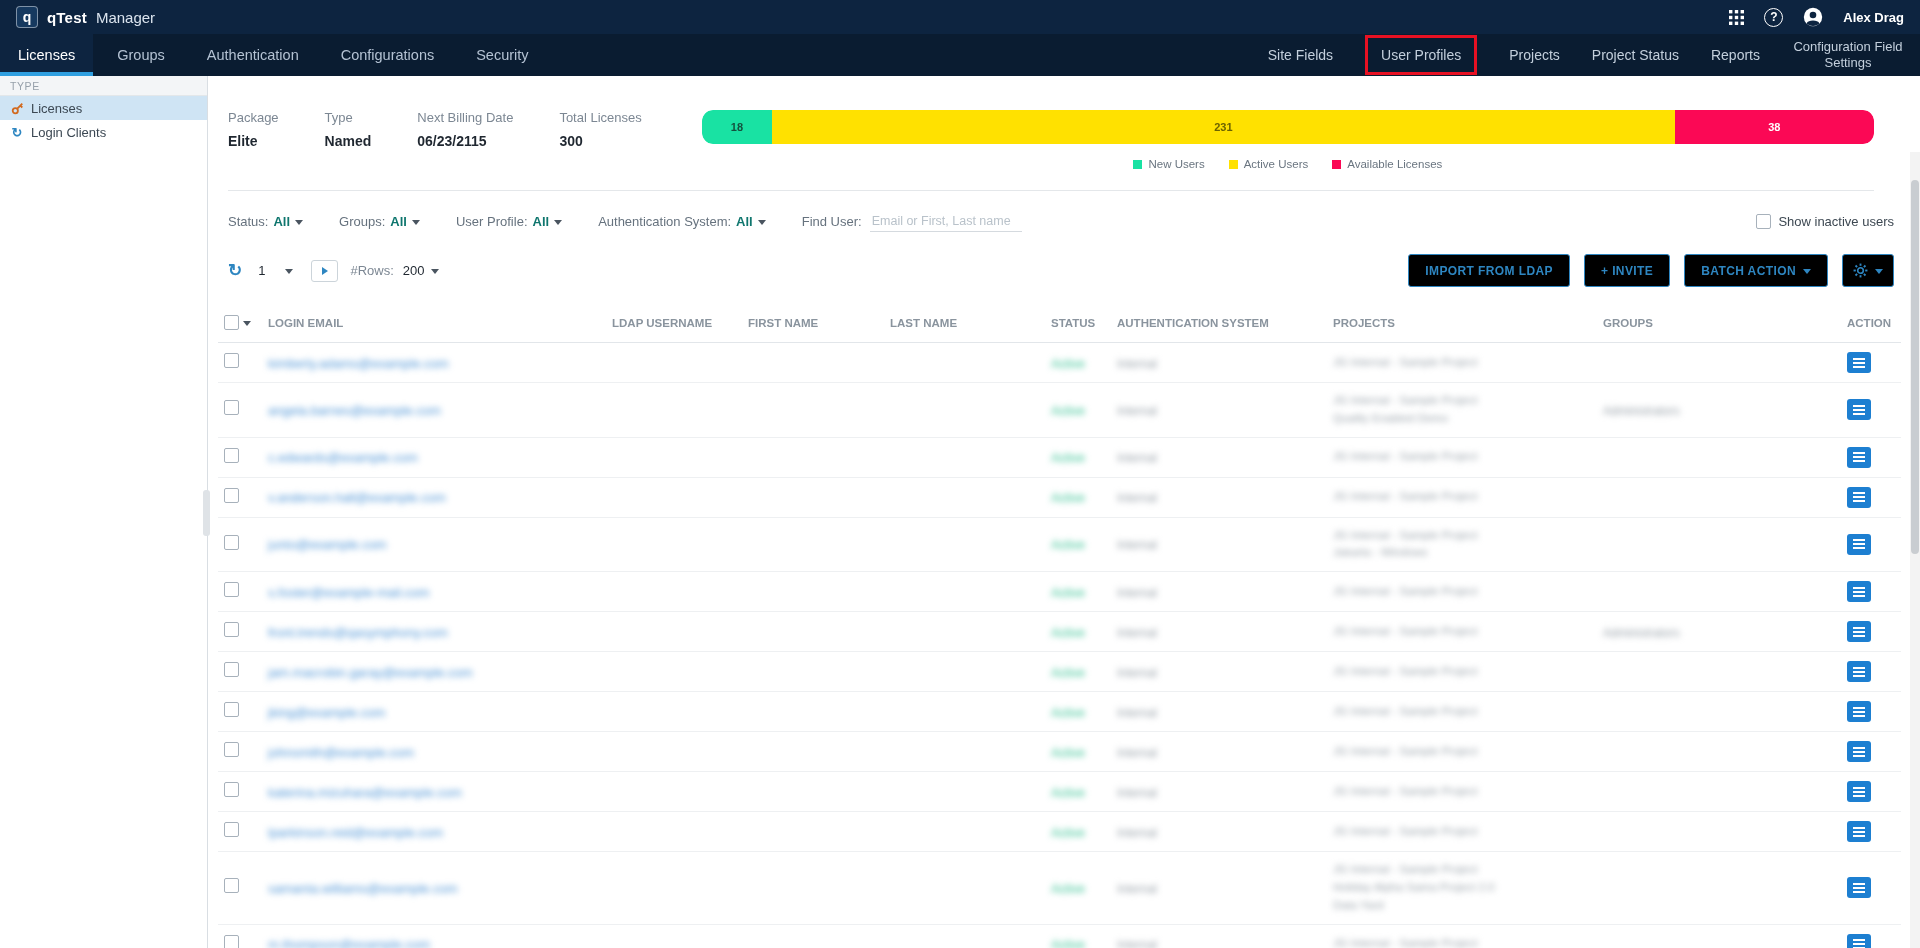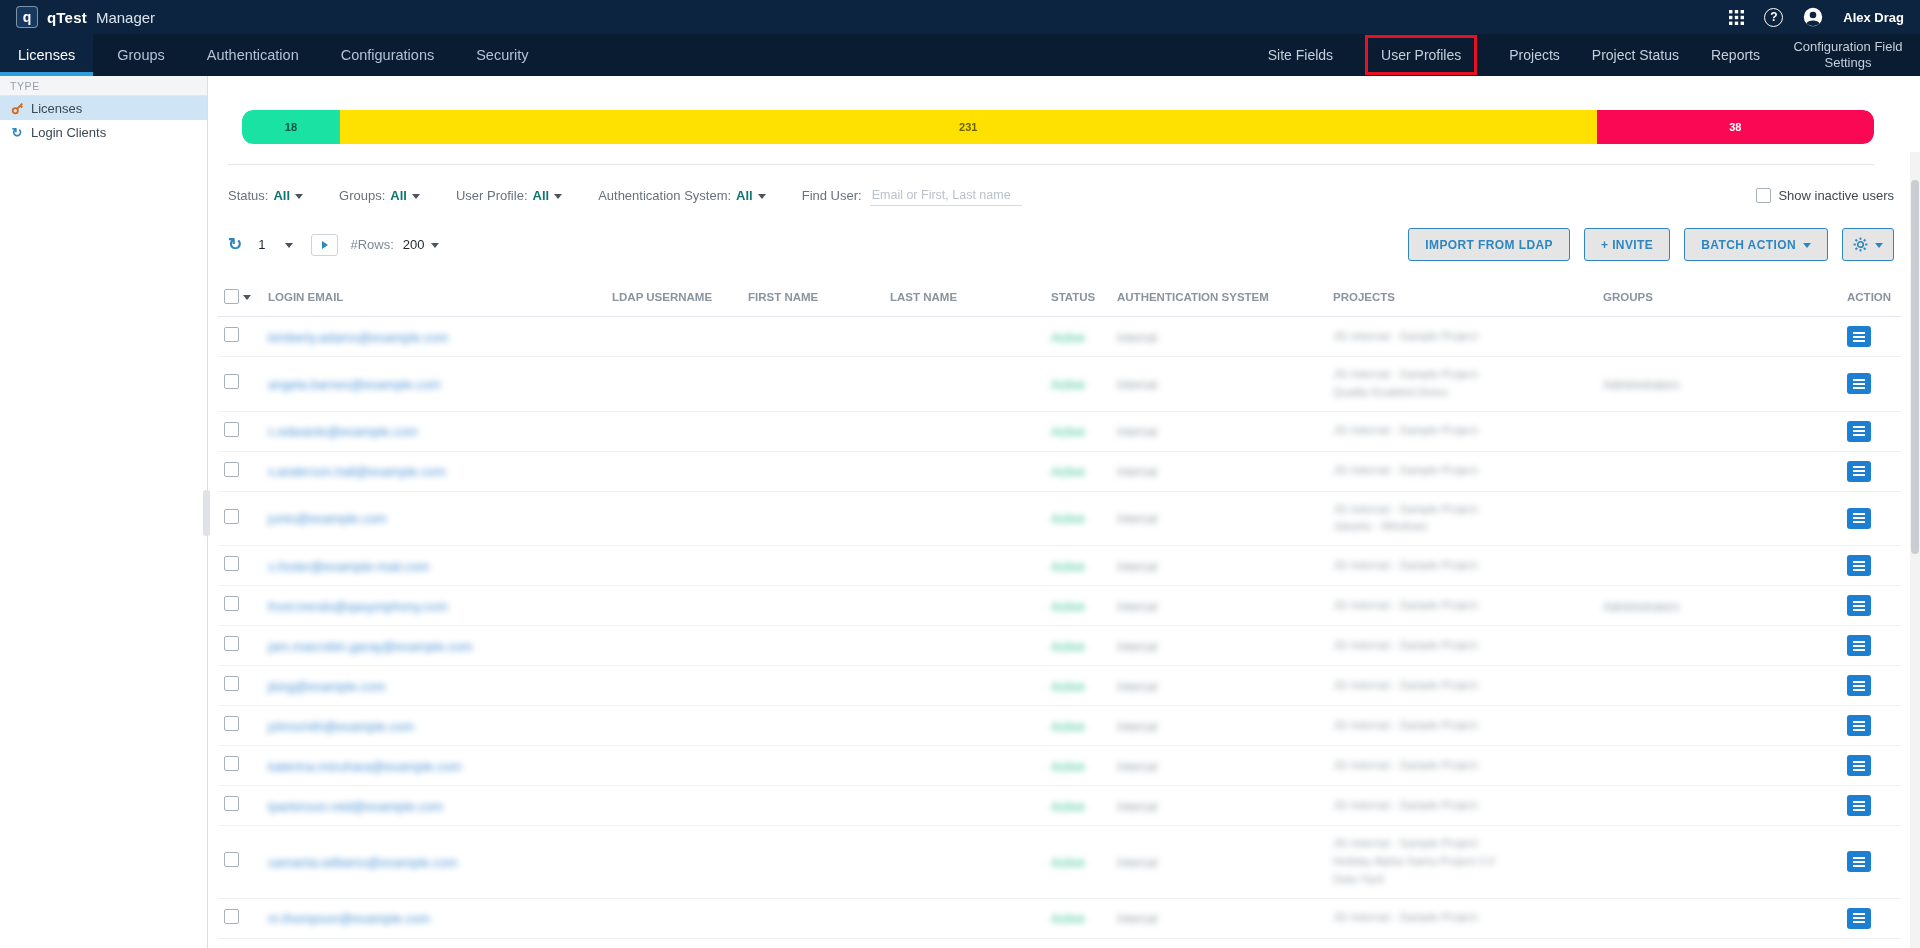--- a/index.html
+++ b/index.html
@@ -82,21 +82,21 @@
 
   
   .toolbar-row { display:flex; align-items:center; padding:18px 26px 16px 20px; }
   .page-select { margin-left:16px; display:flex; align-items:center; gap:20px; font-size:13px; color:#1f2730; cursor:pointer; }
   .next-btn { margin-left:18px; width:27px; height:22px; border:1px solid #ccd4da; border-radius:3px; background:#fff;
     display:flex; align-items:center; justify-content:center; cursor:pointer; }
   .tri-right { width:0; height:0; border-top:4.5px solid transparent; border-bottom:4.5px solid transparent; border-left:6px solid #2e86c1; }
   .rows-label { margin-left:12px; font-size:13px; color:#7c8793; }
   .rows-value { margin-left:9px; display:flex; align-items:center; gap:6px; font-size:13px; color:#1f2730; cursor:pointer; }
   .toolbar-right { margin-left:auto; display:flex; gap:14px; }
-  .btn { border:1px solid #2e86c1; color:#2e86c1; background:#e5e5e5; border-radius:3px; font-size:12px; font-weight:bold;
+  .btn { border:1px solid #2e86c1; color:#2e86c1; background:#000000; border-radius:3px; font-size:12px; font-weight:bold;
     letter-spacing:.4px; padding:8px 16px; display:flex; align-items:center; gap:7px; cursor:pointer;
     font-family:"Liberation Sans", sans-serif; white-space:nowrap; }
   .btn.icon-btn { padding:8px 10px; }
 
   
   .user-table { border-collapse:collapse; table-layout:fixed; width:1683px; margin-left:10px; }
   .user-table th { font-size:11.5px; font-weight:bold; color:#8a949e; text-align:left; padding:12px 6px;
     border-bottom:1px solid #e2e6ea; white-space:nowrap; overflow:hidden; }
   .user-table td { border-bottom:1px solid #eef0f2; padding:9px 6px; vertical-align:middle; overflow:hidden; }
   .hdr-cb-wrap { display:flex; align-items:center; gap:4px; }
@@ -197,26 +197,58 @@
       <span>Login Clients</span>
     </div>
   </div>
 
   <div class="panel-handle"></div>
 
   <div class="content">
 
     <div class="license-section">
       <div class="lic-main">
+        <div class="lic-fields">
+          <div class="field">
+            <div class="field-label">Package</div>
+            <div class="field-value">Elite</div>
+          </div>
+          <div class="field">
+            <div class="field-label">Type</div>
+            <div class="field-value">Named</div>
+          </div>
+          <div class="field">
+            <div class="field-label">Next Billing Date</div>
+            <div class="field-value">06/23/2115</div>
+          </div>
+          <div class="field">
+            <div class="field-label">Total Licenses</div>
+            <div class="field-value">300</div>
+          </div>
+        </div>
         <div class="lic-chart">
           <div class="lic-bar">
               <div class="seg" style="width: 6%; background: rgb(25, 226, 163); color: rgb(20, 82, 62);">18</div>
               <div class="seg" style="width: 77%; background: rgb(255, 225, 0); color: rgb(107, 98, 0);">231</div>
               <div class="seg" style="width: 17%; background: rgb(251, 8, 85); color: rgb(255, 255, 255);">38</div>
             </div>
+          <div class="legend">
+            <span class="legend-item">
+              <span class="legend-sq" style="background: rgb(25, 226, 163);"></span>
+              <span>New Users</span>
+            </span>
+            <span class="legend-item">
+              <span class="legend-sq" style="background: rgb(255, 225, 0);"></span>
+              <span>Active Users</span>
+            </span>
+            <span class="legend-item">
+              <span class="legend-sq" style="background: rgb(251, 8, 85);"></span>
+              <span>Available Licenses</span>
+            </span>
+          </div>
         </div>
       </div>
     </div>
 
     <div class="filters-row">
       <span class="filter">
         <span>Status:</span>
         <b>All</b>
         <span class="caret"></span>
       </span>

